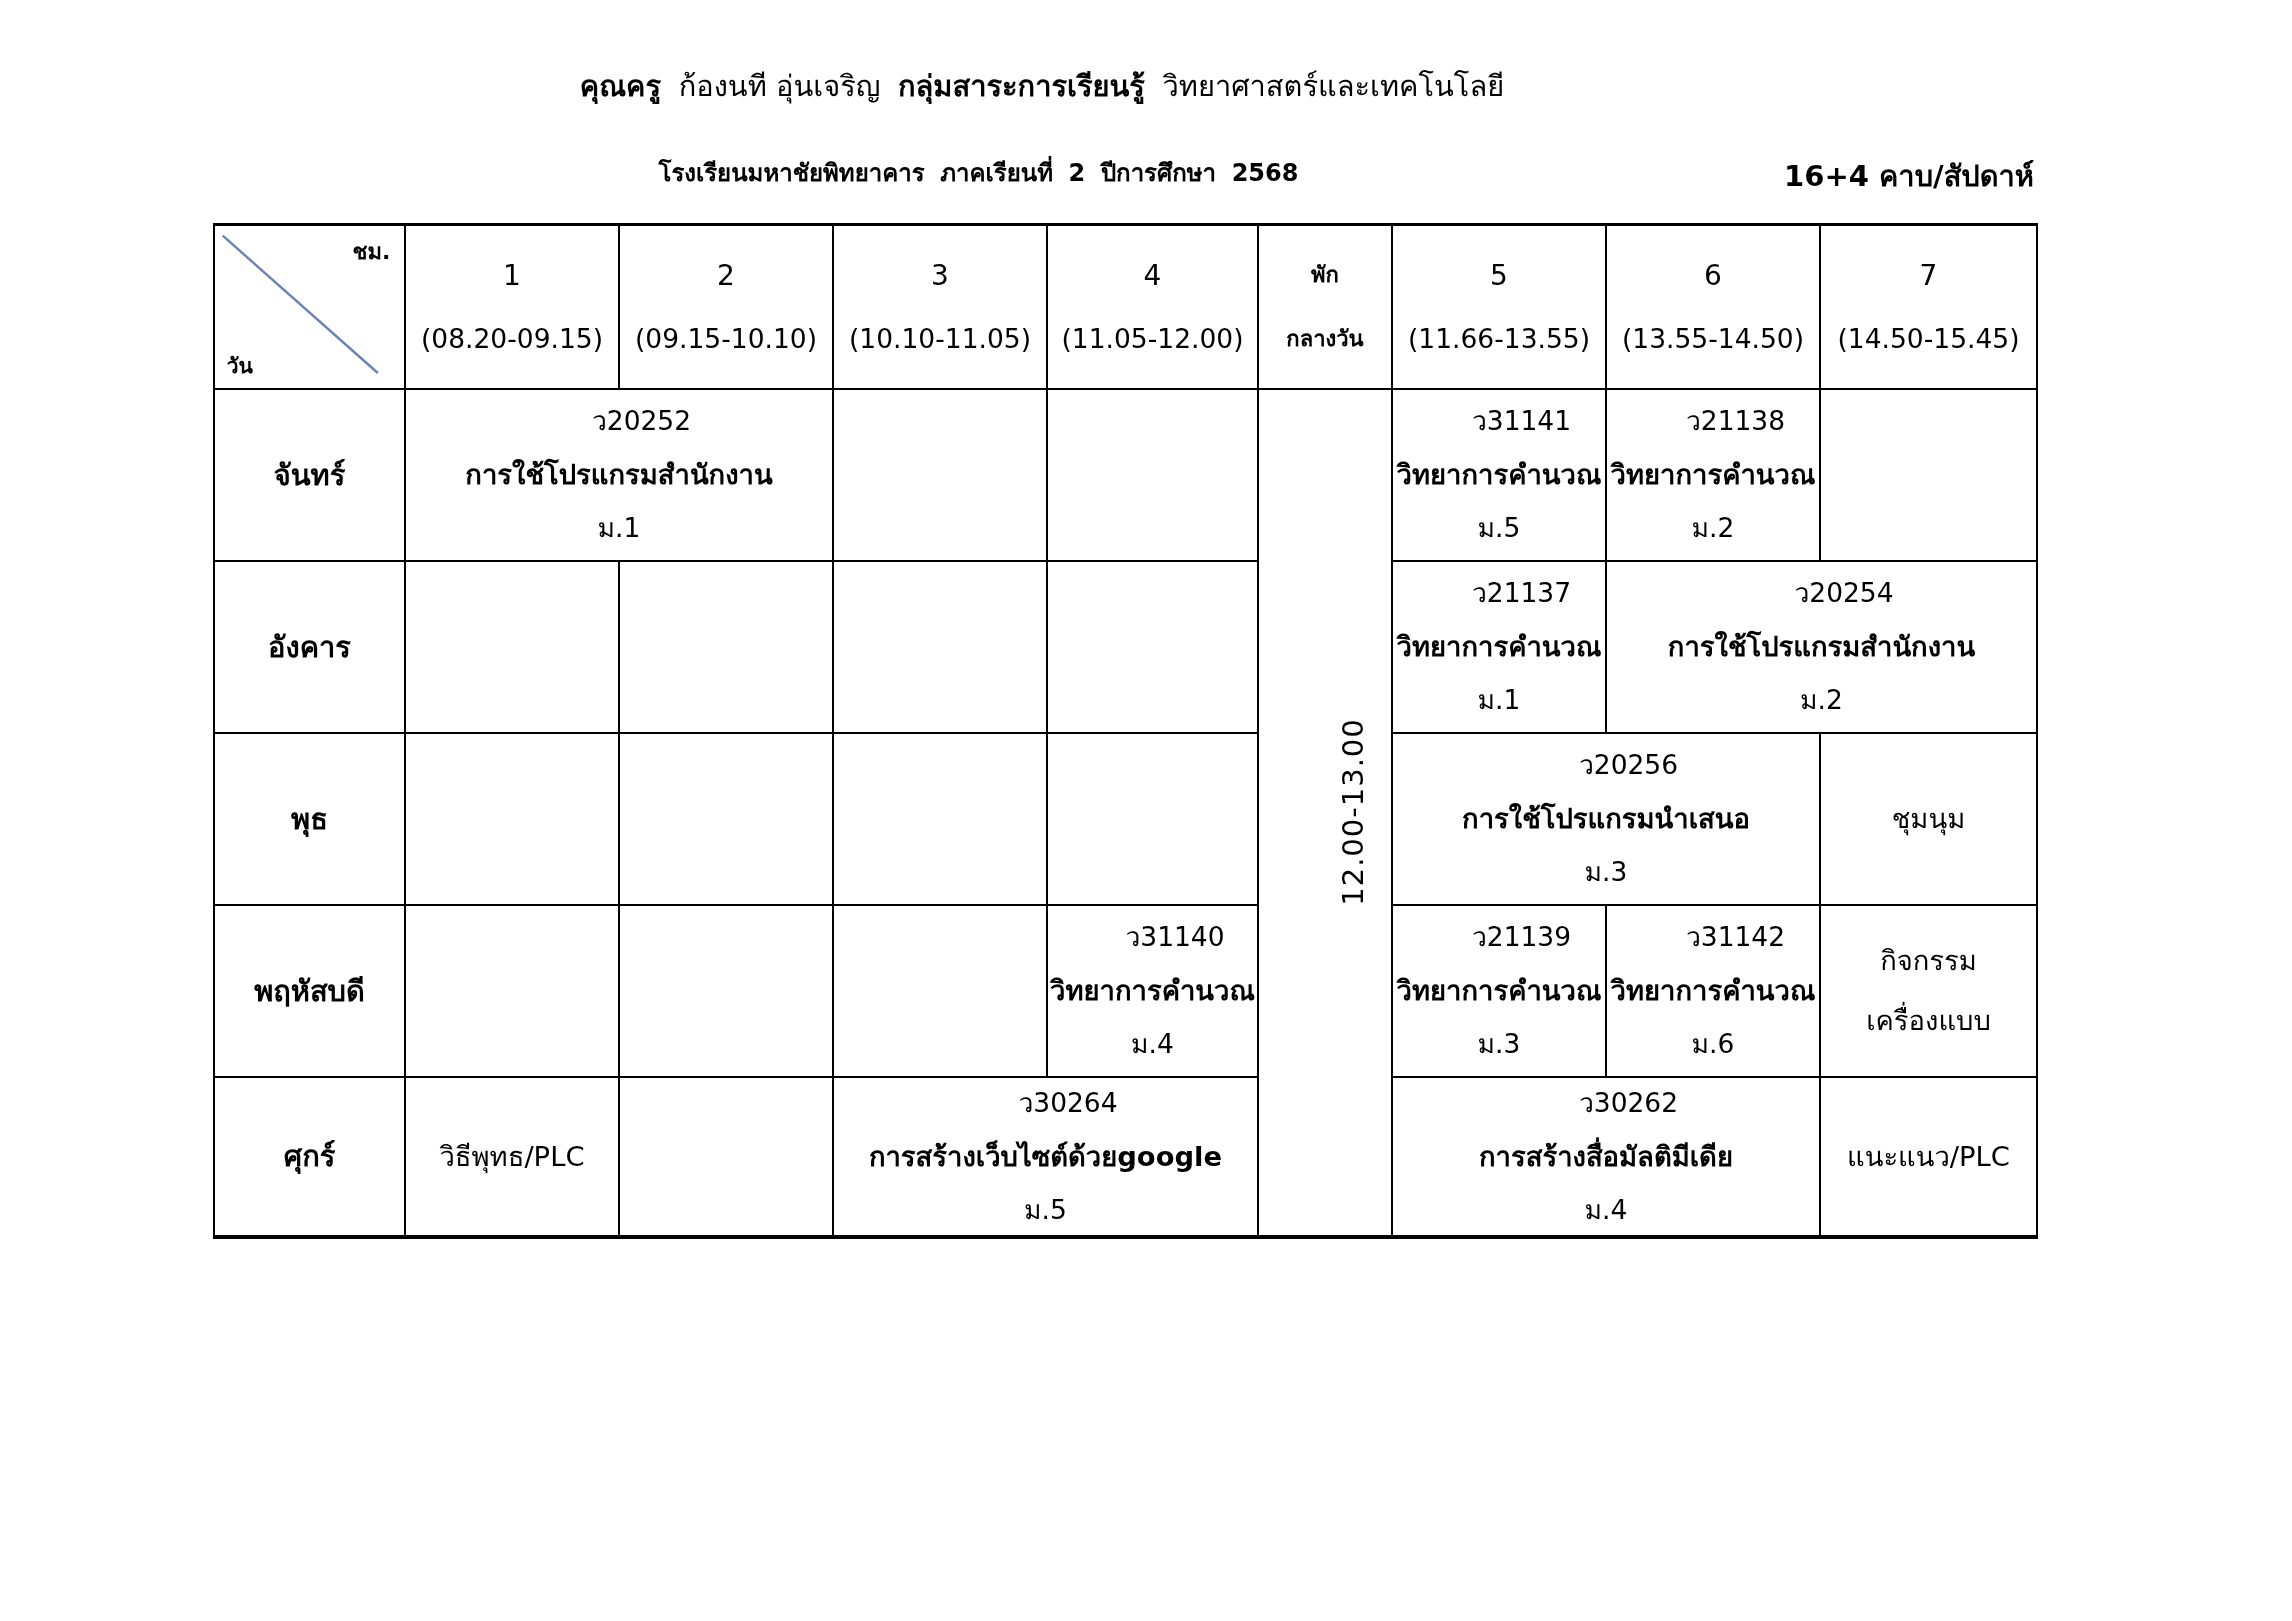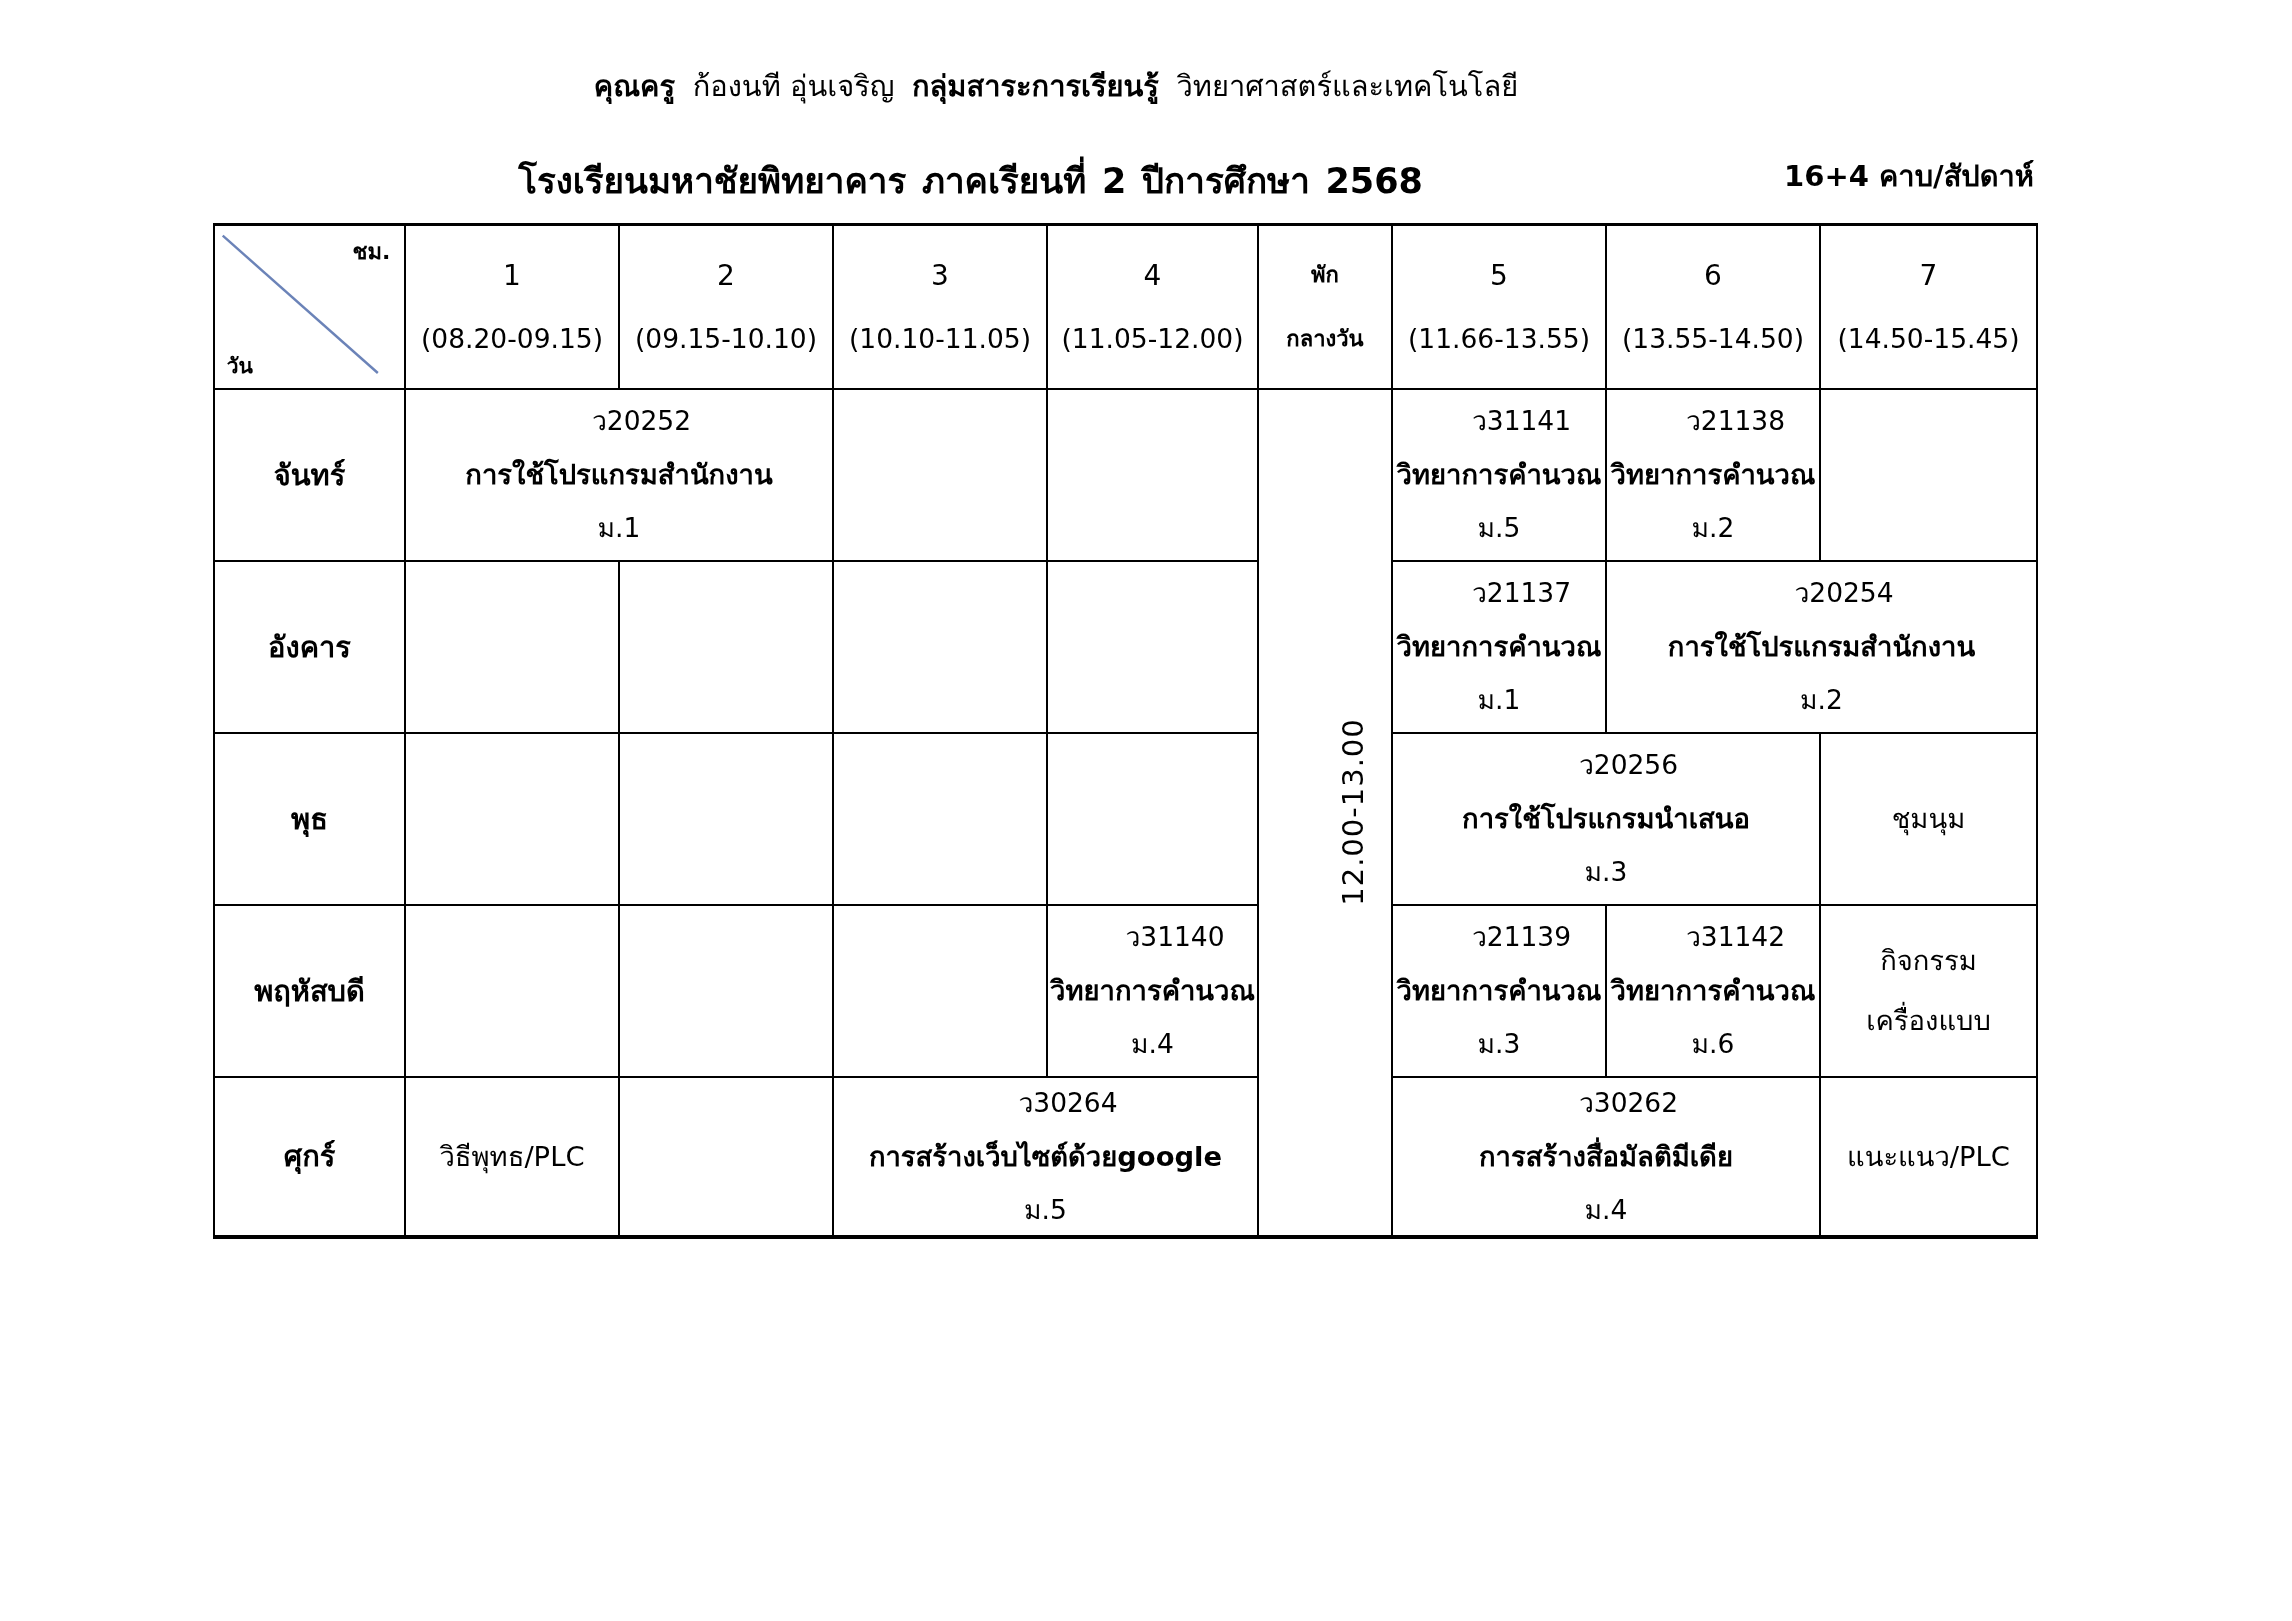--- a/index.html
+++ b/index.html
@@ -8,26 +8,26 @@
     background: #ffffff;
     font-family: "DejaVu Sans", sans-serif;
     color: #000000;
     position: relative;
   }
   .page { position: absolute; inset: 0; }
 
   
   .title-line1 {
     position: absolute; top: 63px; left: 0; width: 2084px;
-    text-align: center; font-size: 29px; white-space: nowrap; padding-left: 14px;
+    text-align: center; font-size: 29px; white-space: nowrap;
   }
   .title-line1 span { margin: 0 8.8px; }
   .title-line2 {
-    position: absolute; top: 153px; left: 0; width: 1941px;
-    text-align: center; font-size: 35px; font-weight: bold; white-space: nowrap;
+    position: absolute; top: 153px; left: 8px; width: 1941px;
+    text-align: center; font-size: 24px; font-weight: bold; white-space: nowrap;
   }
   .title-line2 span { margin: 0 7.8px; }
   .load-label {
     position: absolute; top: 153px; left: 1750px; width: 284px;
     text-align: right; font-size: 29px; font-weight: bold; white-space: nowrap;
   }
   .bold { font-weight: bold; }
 
   
   table.timetable {

